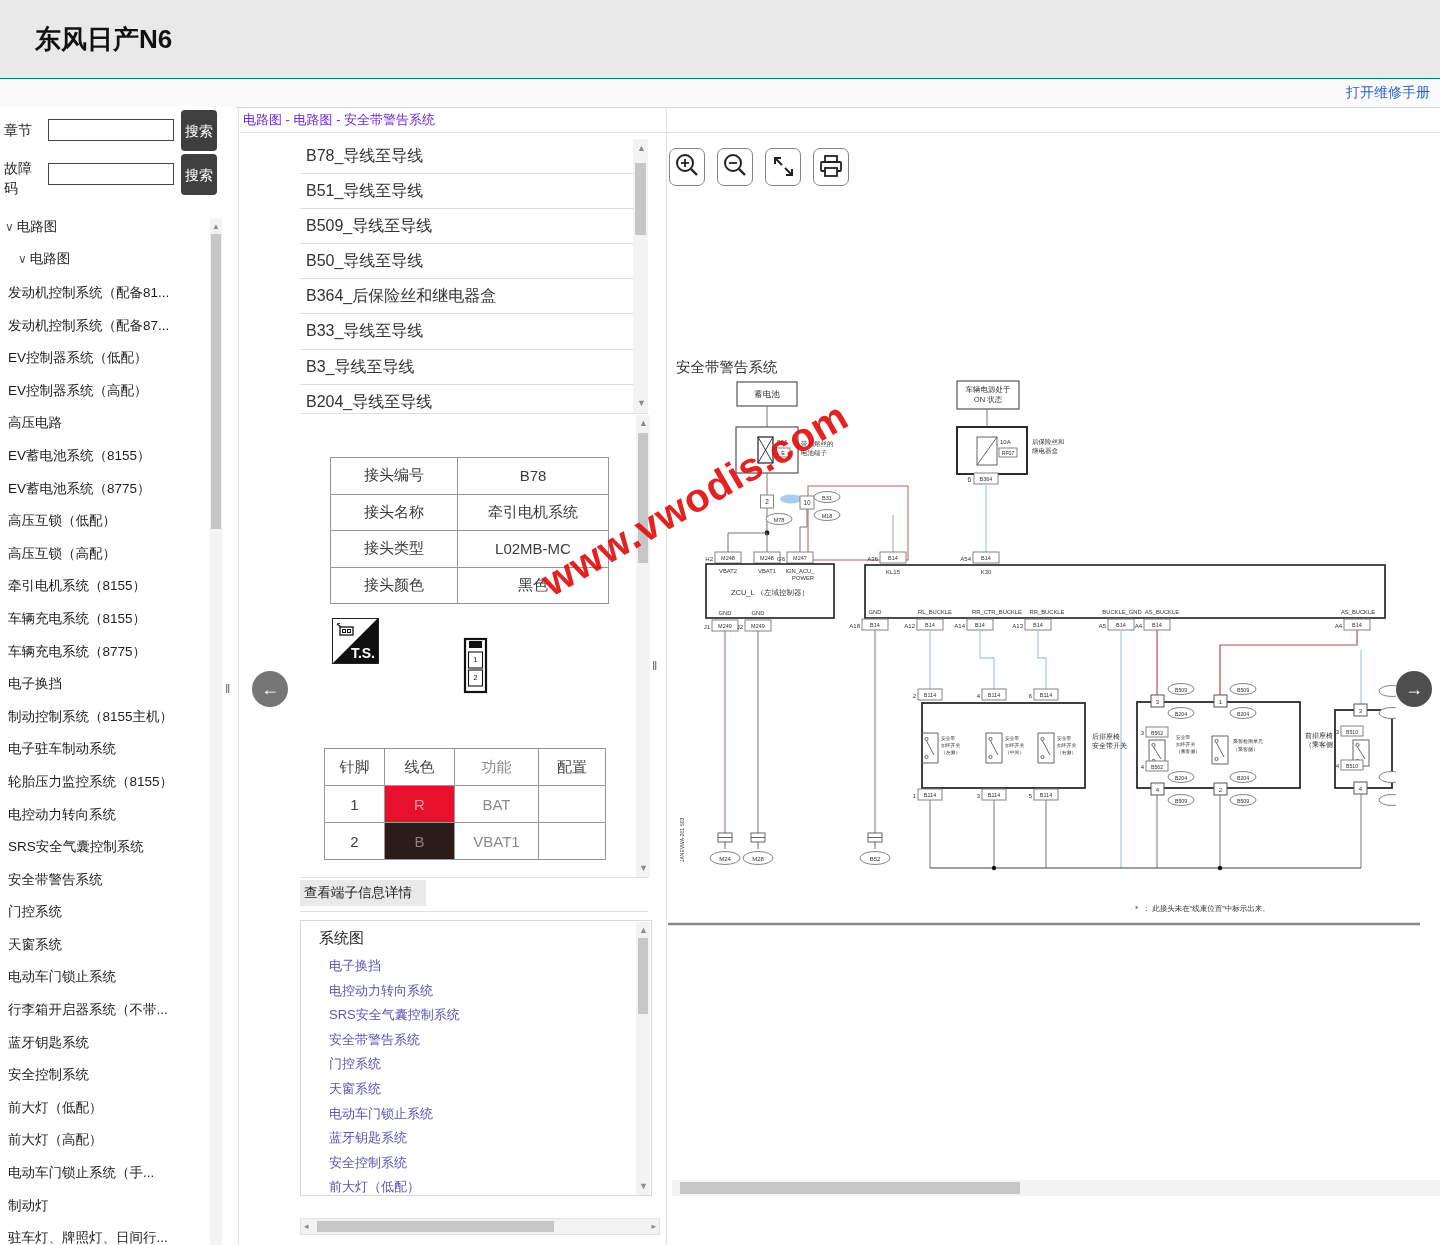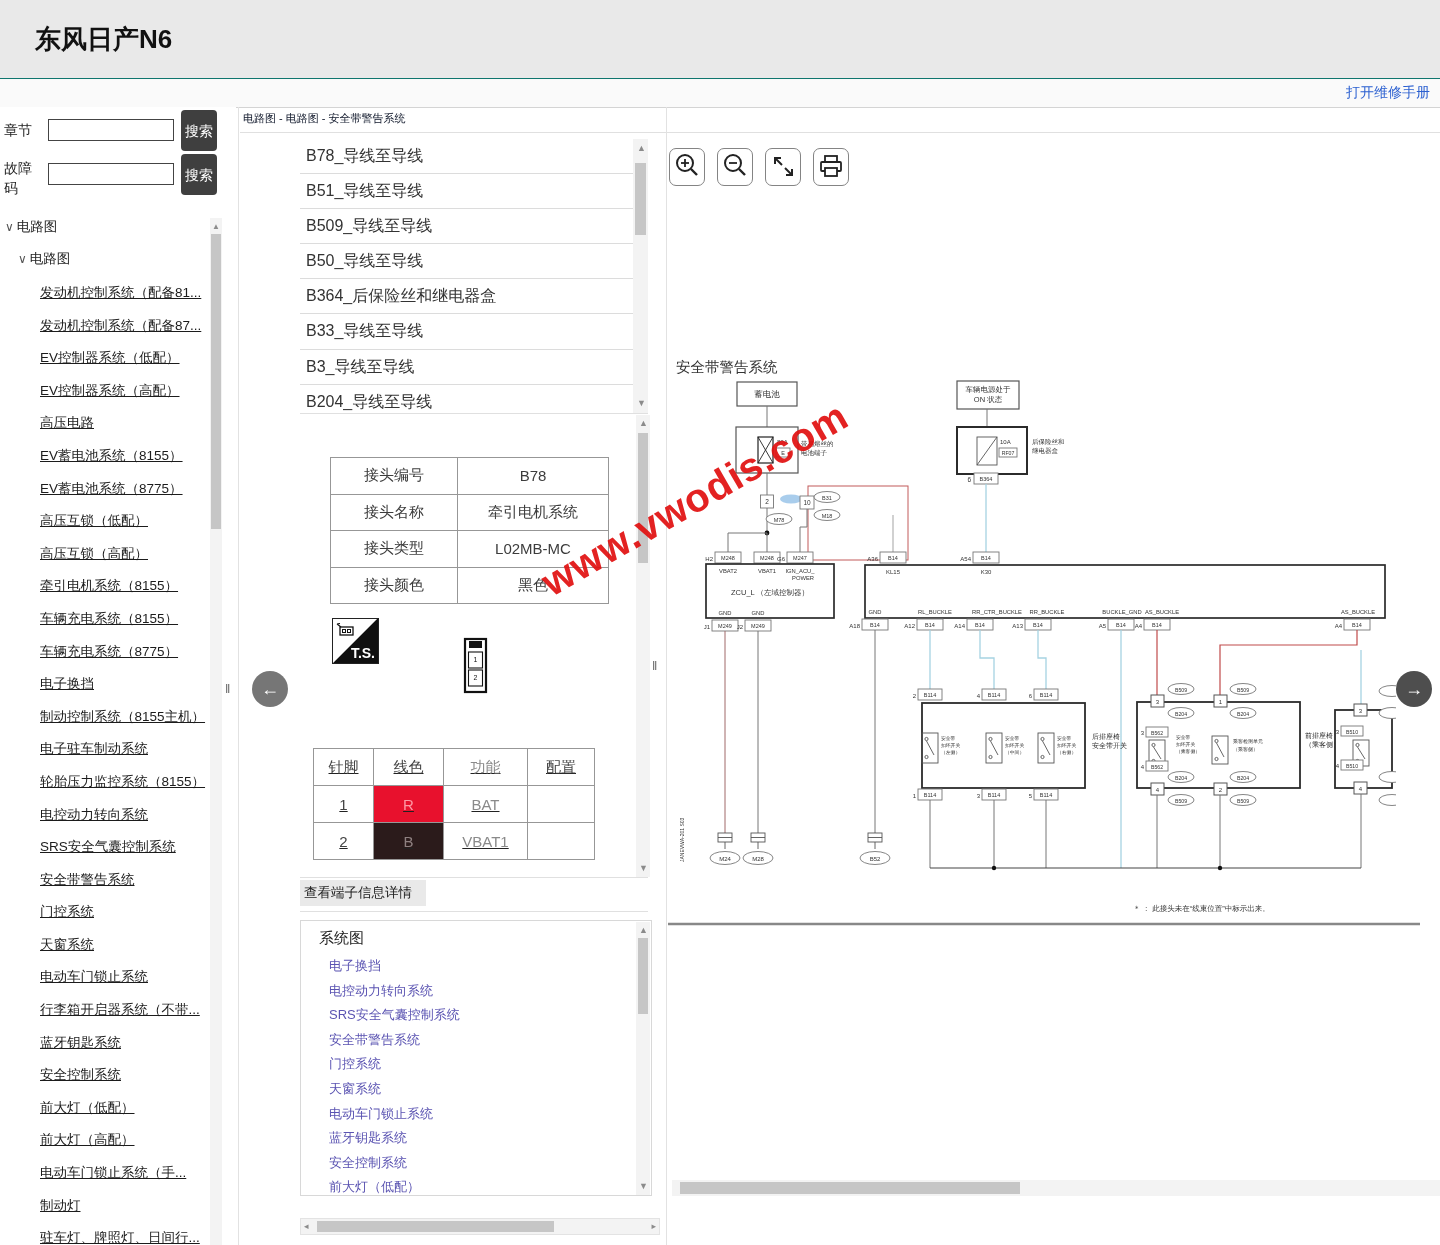--- a/index.html
+++ b/index.html
@@ -12,38 +12,38 @@
   .subbar{left:0;top:79px;width:1440px;height:28px;background:#fafafa;border-bottom:1px solid #d4d4d4;}
   .manual-link{right:10px;top:5px;font-size:14px;color:#2a5fd0;cursor:pointer;}
   
   .sidebar{left:0;top:107px;width:236px;height:1138px;background:#fff;overflow:hidden;}
   .lbl{font-size:14px;color:#222;}
   .sb-input{position:absolute;width:118px;height:20px;border:1.5px solid #444;background:#fff;font-size:13px;padding:0 3px;box-sizing:content-box;}
   .sb-btn{position:absolute;width:36px;height:41px;background:#3f3f3f;color:#fff;font-size:14px;border:none;border-radius:4px;line-height:18px;padding:2px;cursor:pointer;}
   .tree-row{position:absolute;font-size:13.5px;white-space:nowrap;cursor:pointer;}
   .chev{color:#555;margin-right:3px;font-size:12px;}
   ul.tree{position:absolute;left:0;top:277px;margin:0;padding:0;list-style:none;width:206px;}
-  ul.tree li{height:32.6px;line-height:32.6px;padding-left:40px;font-size:13.5px;color:#1c1c1c;white-space:nowrap;overflow:hidden;cursor:pointer;text-decoration:underline;}
+  ul.tree li{height:32.6px;line-height:32.6px;padding-left:8px;font-size:13.5px;color:#1c1c1c;white-space:nowrap;overflow:hidden;cursor:pointer;}
   
   .sc-track{position:absolute;background:#f3f3f3;}
   .sc-thumb{position:absolute;background:#c6c6c6;}
   .sc-arrow{position:absolute;color:#8b8b8b;font-size:9px;line-height:9px;}
   .vline{position:absolute;width:1px;background:#e2e2e2;}
   .hline{position:absolute;height:1px;background:#e0e0e0;}
   
-  .breadcrumb{left:243px;top:111px;font-size:11px;color:#0f172a;}
+  .breadcrumb{left:243px;top:111px;font-size:13px;color:#6d28d9;}
   ul.connlist{position:absolute;left:300px;top:139px;width:333px;height:274px;margin:0;padding:0;list-style:none;overflow:hidden;}
   ul.connlist li{height:34.1px;line-height:34.1px;border-bottom:1px solid #dcdcdc;font-size:16px;color:#333;padding-left:6px;white-space:nowrap;cursor:pointer;}
   table.dtl{position:absolute;left:330px;top:457px;border-collapse:collapse;}
   table.dtl td{border:1px solid #979797;height:33.5px;text-align:center;font-size:15px;color:#3c3c3c;}
   table.dtl td.c1{width:124px;} table.dtl td.c2{width:148px;}
   .ts-icon{left:332px;top:618px;width:45px;height:44px;border:1px solid #222;
            background:linear-gradient(135deg,#ffffff 49%,#101010 50%);}
   .ts-label{position:absolute;right:3px;bottom:2px;color:#fff;font-size:14px;font-weight:bold;}
-  table.pins{position:absolute;left:313px;top:748px;border-collapse:collapse;text-decoration:underline;}
+  table.pins{position:absolute;left:324px;top:748px;border-collapse:collapse;}
   table.pins td,table.pins th{border:1px solid #979797;height:34px;text-align:center;font-size:15px;font-weight:normal;color:#444;}
   .cpin{width:57px;} .ccol{width:67px;} .cfun{width:81px;color:#8a8a8a!important;} .ccfg{width:64px;}
   td.red{background:#e8112d;color:#ff98a4!important;}
   td.blk{background:#2b1b1b;color:#8f8181!important;}
   .term-link{left:300px;top:880px;width:122px;height:26px;background:#e9e9e9;font-size:13.5px;color:#222;line-height:26px;padding-left:4px;cursor:pointer;}
   .sys-panel{left:300px;top:920px;width:352px;height:276px;border:1px solid #d8d8d8;background:#fff;box-sizing:border-box;}
   .sys-title{position:absolute;left:18px;top:8px;font-size:15px;color:#222;font-weight:500;}
   ul.syslinks{position:absolute;left:28px;top:33px;margin:0;padding:0;list-style:none;}
   ul.syslinks li{height:24.6px;line-height:24.6px;font-size:13px;color:#5b54b2;cursor:pointer;white-space:nowrap;}
   

